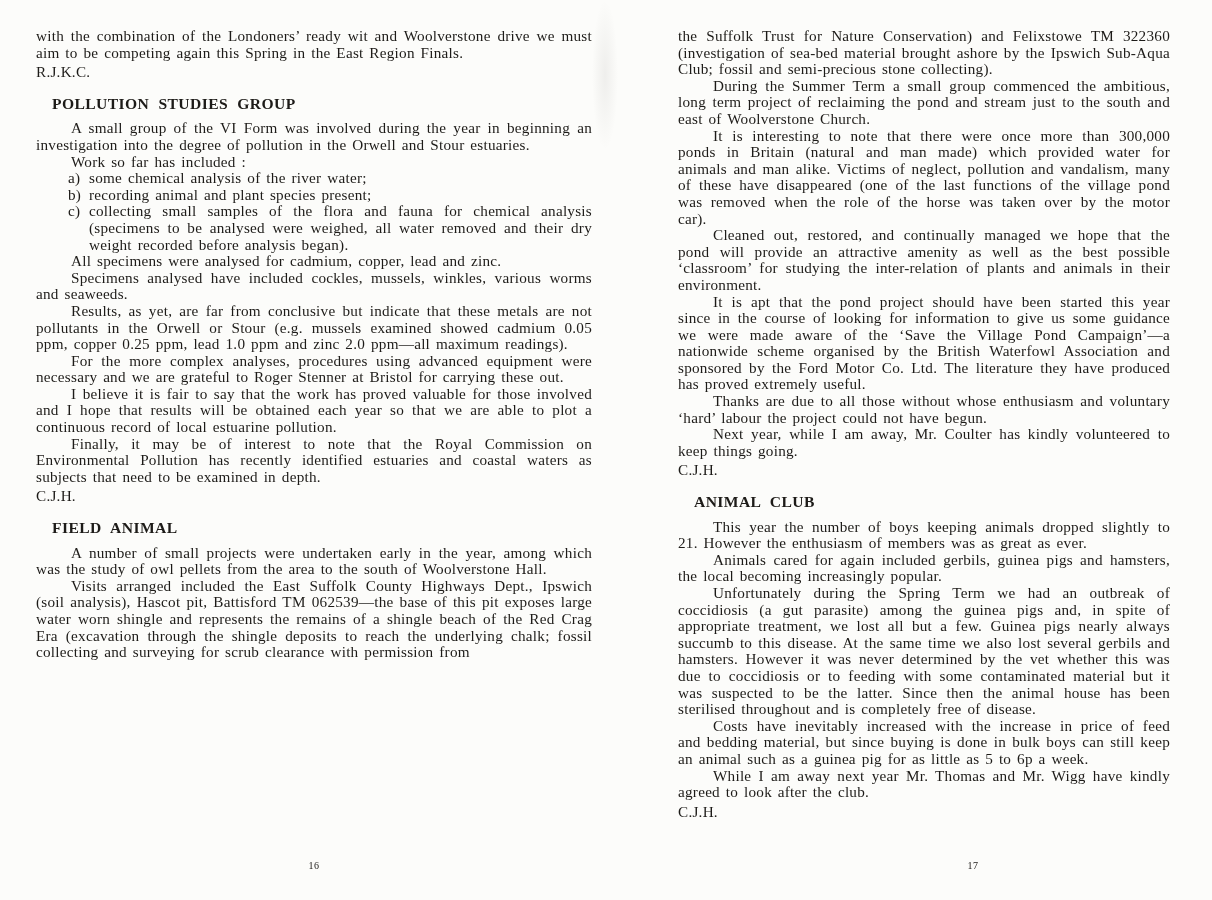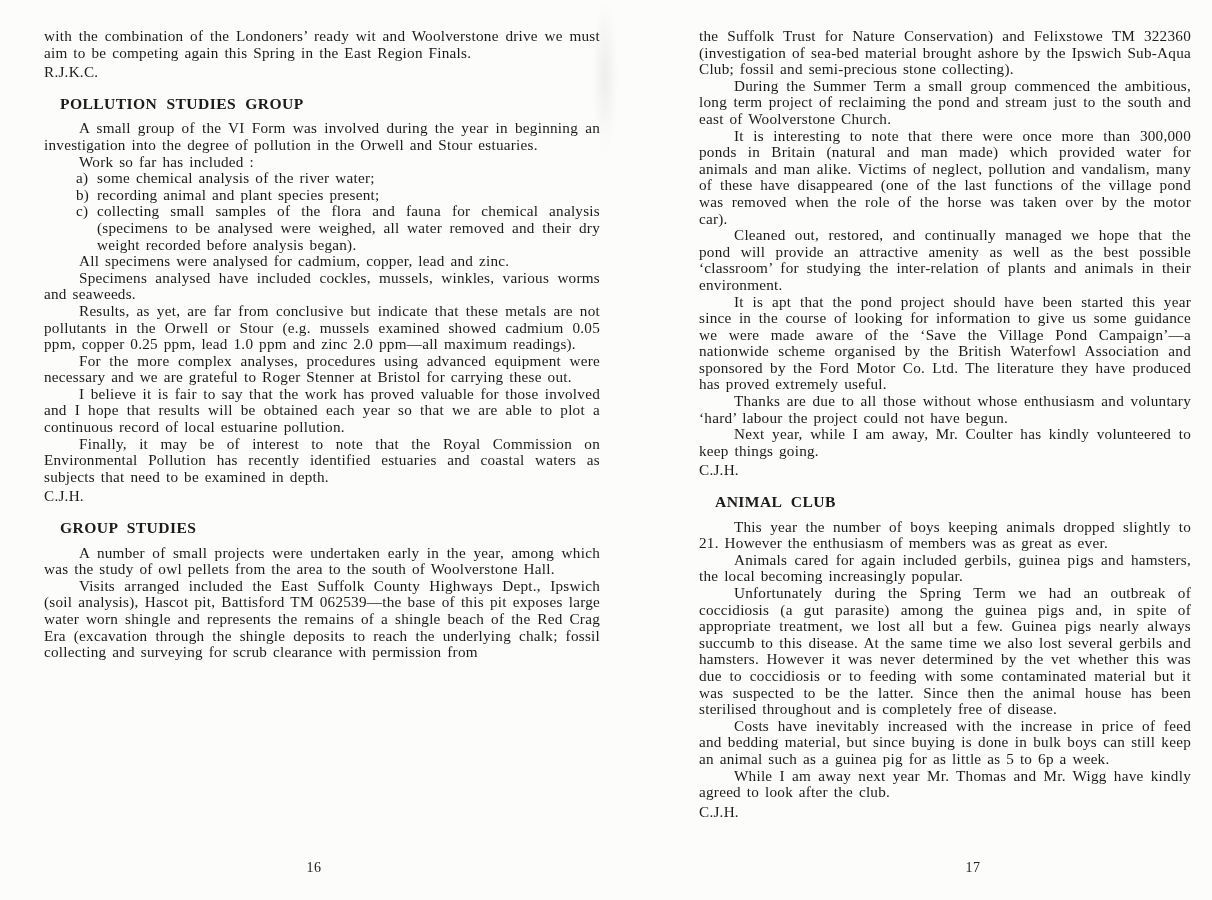--- a/index.html
+++ b/index.html
@@ -13,22 +13,22 @@
   }
   .gutter-shade {
     position:absolute; left:592px; top:0; width:26px; height:150px;
     background:radial-gradient(closest-side, rgba(60,55,50,0.07), rgba(60,55,50,0));
   }
   .page {
     position:absolute; top:28px;
     font-size:15.2px; line-height:16.6px;
     letter-spacing:0.25px; word-spacing:1.8px;
   }
-  .page-left  { left:44px;  width:556px; }
-  .page-right { left:699px; width:492px; }
+  .page-left  { left:36px;  width:556px; }
+  .page-right { left:678px; width:492px; }
   .para {
     text-align:justify; text-indent:35px;
   }
   .para.no-indent { text-indent:0; }
   .heading {
     font-size:15.6px; font-weight:bold;
     letter-spacing:0.4px; word-spacing:5px;
     margin:15px 0 8px 16px;
   }
   .signature {
@@ -37,21 +37,21 @@
   .page-left .signature  { padding-right:40px; }
   .page-right .signature { padding-right:6px; }
   .list-item {
     position:relative;
     text-align:justify;
     padding-left:53px;
   }
   .list-item .marker { position:absolute; left:32px; }
   .page-number {
     position:absolute; top:860px;
-    text-align:center; font-size:14px; letter-spacing:0.5px;
+    text-align:center; font-size:10px; letter-spacing:0.5px;
   }
   .page-number.pn-left  { left:36px;  width:556px; }
   .page-number.pn-right { left:727px; width:492px; }
 </style>
 </head>
 <body>
 
 <div class="gutter-shade"></div>
 
 <div class="page page-left">
@@ -64,21 +64,21 @@
       <div class="list-item"><span class="marker">a)</span><span>some chemical analysis of the river water;</span></div>
       <div class="list-item"><span class="marker">b)</span><span>recording animal and plant species present;</span></div>
       <div class="list-item"><span class="marker">c)</span><span>collecting small samples of the flora and fauna for chemical analysis (specimens to be analysed were weighed, all water removed and their dry weight recorded before analysis began).</span></div>
       <p class="para">All specimens were analysed for cadmium, copper, lead and zinc.</p>
       <p class="para">Specimens analysed have included cockles, mussels, winkles, various worms and seaweeds.</p>
       <p class="para">Results, as yet, are far from conclusive but indicate that these metals are not pollutants in the Orwell or Stour (e.g. mussels examined showed cadmium 0.05 ppm, copper 0.25 ppm, lead 1.0 ppm and zinc 2.0 ppm—all maximum readings).</p>
       <p class="para">For the more complex analyses, procedures using advanced equipment were necessary and we are grateful to Roger Stenner at Bristol for carrying these out.</p>
       <p class="para">I believe it is fair to say that the work has proved valuable for those involved and I hope that results will be obtained each year so that we are able to plot a continuous record of local estuarine pollution.</p>
       <p class="para">Finally, it may be of interest to note that the Royal Commission on Environmental Pollution has recently identified estuaries and coastal waters as subjects that need to be examined in depth.</p>
       <div class="signature">C.J.H.</div>
-      <h2 class="heading">GROUP STUDIES</h2>
+      <h2 class="heading">FIELD ANIMAL</h2>
       <p class="para">A number of small projects were undertaken early in the year, among which was the study of owl pellets from the area to the south of Woolverstone Hall.</p>
       <p class="para">Visits arranged included the East Suffolk County Highways Dept., Ipswich (soil analysis), Hascot pit, Battisford TM 062539—the base of this pit exposes large water worn shingle and represents the remains of a shingle beach of the Red Crag Era (excavation through the shingle deposits to reach the underlying chalk; fossil collecting and surveying for scrub clearance with permission from</p>
     </div>
 </div>
 
 <div class="page page-right">
   <div class="page-content">
       <p class="para no-indent">the Suffolk Trust for Nature Conservation) and Felixstowe TM 322360 (investigation of sea-bed material brought ashore by the Ipswich Sub-Aqua Club; fossil and semi-precious stone collecting).</p>
       <p class="para">During the Summer Term a small group commenced the ambitious, long term project of reclaiming the pond and stream just to the south and east of Woolverstone Church.</p>
       <p class="para">It is interesting to note that there were once more than 300,000 ponds in Britain (natural and man made) which provided water for animals and man alike. Victims of neglect, pollution and vandalism, many of these have disappeared (one of the last functions of the village pond was removed when the role of the horse was taken over by the motor car).</p>

